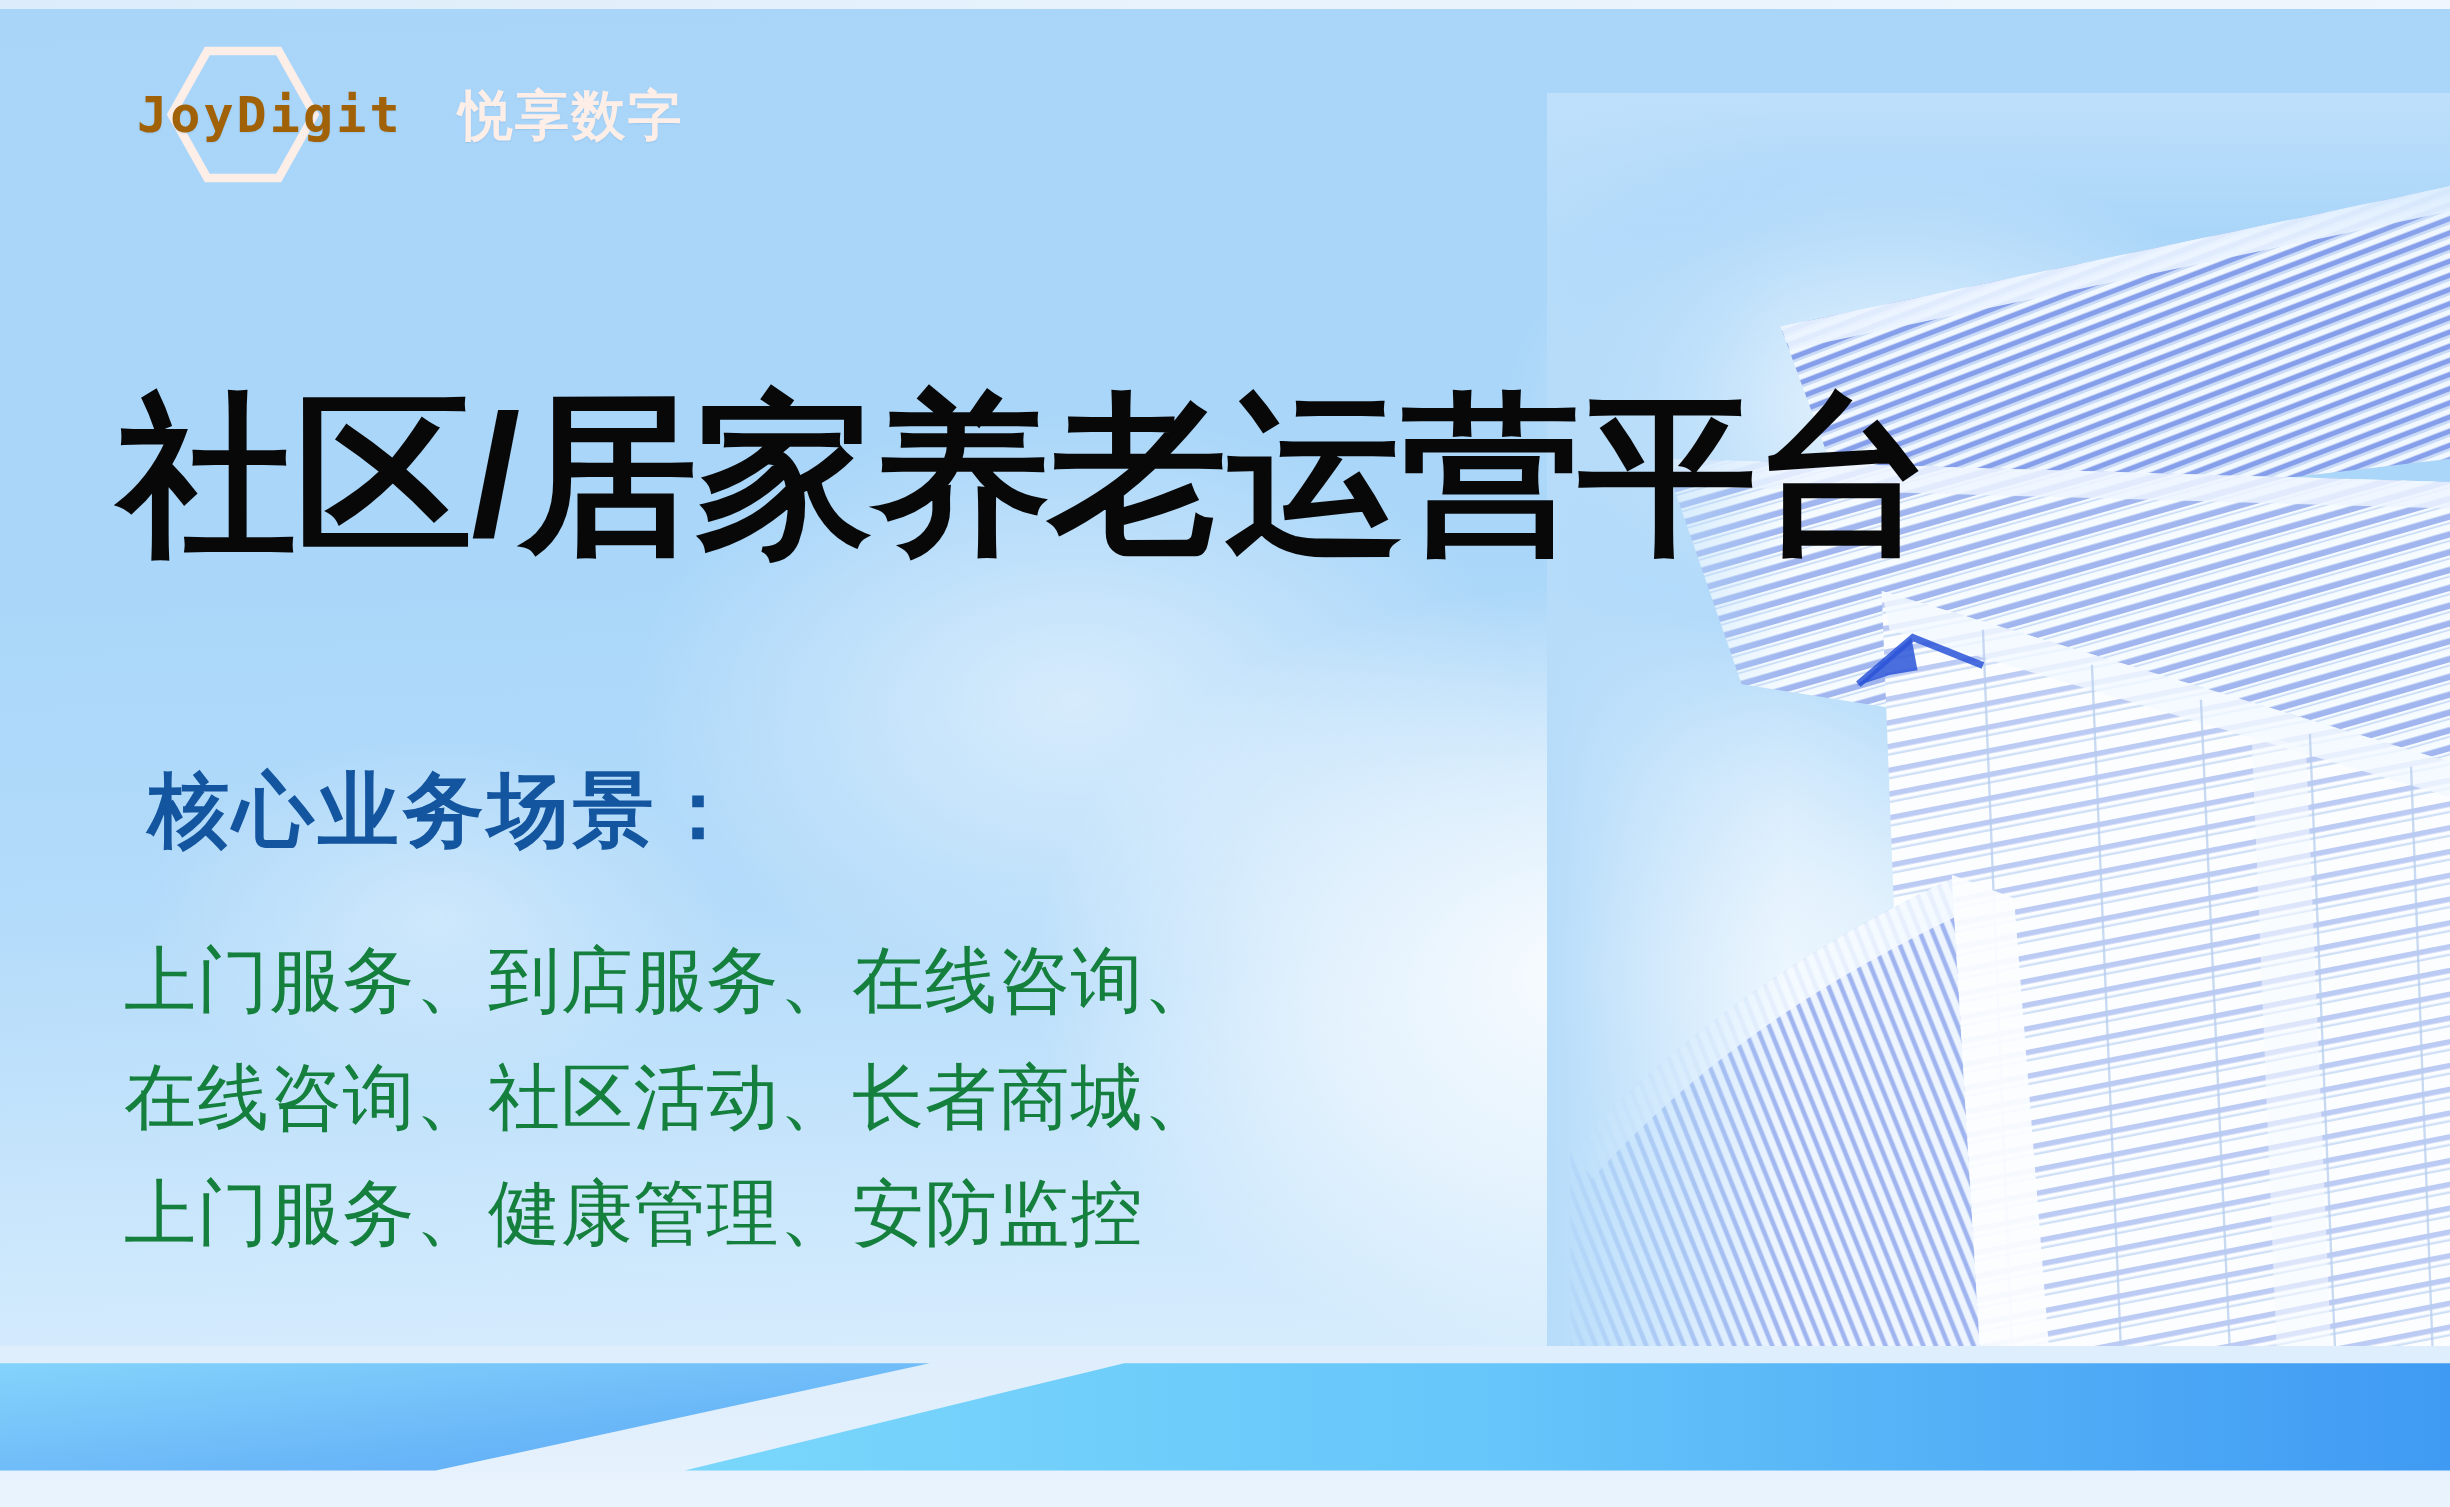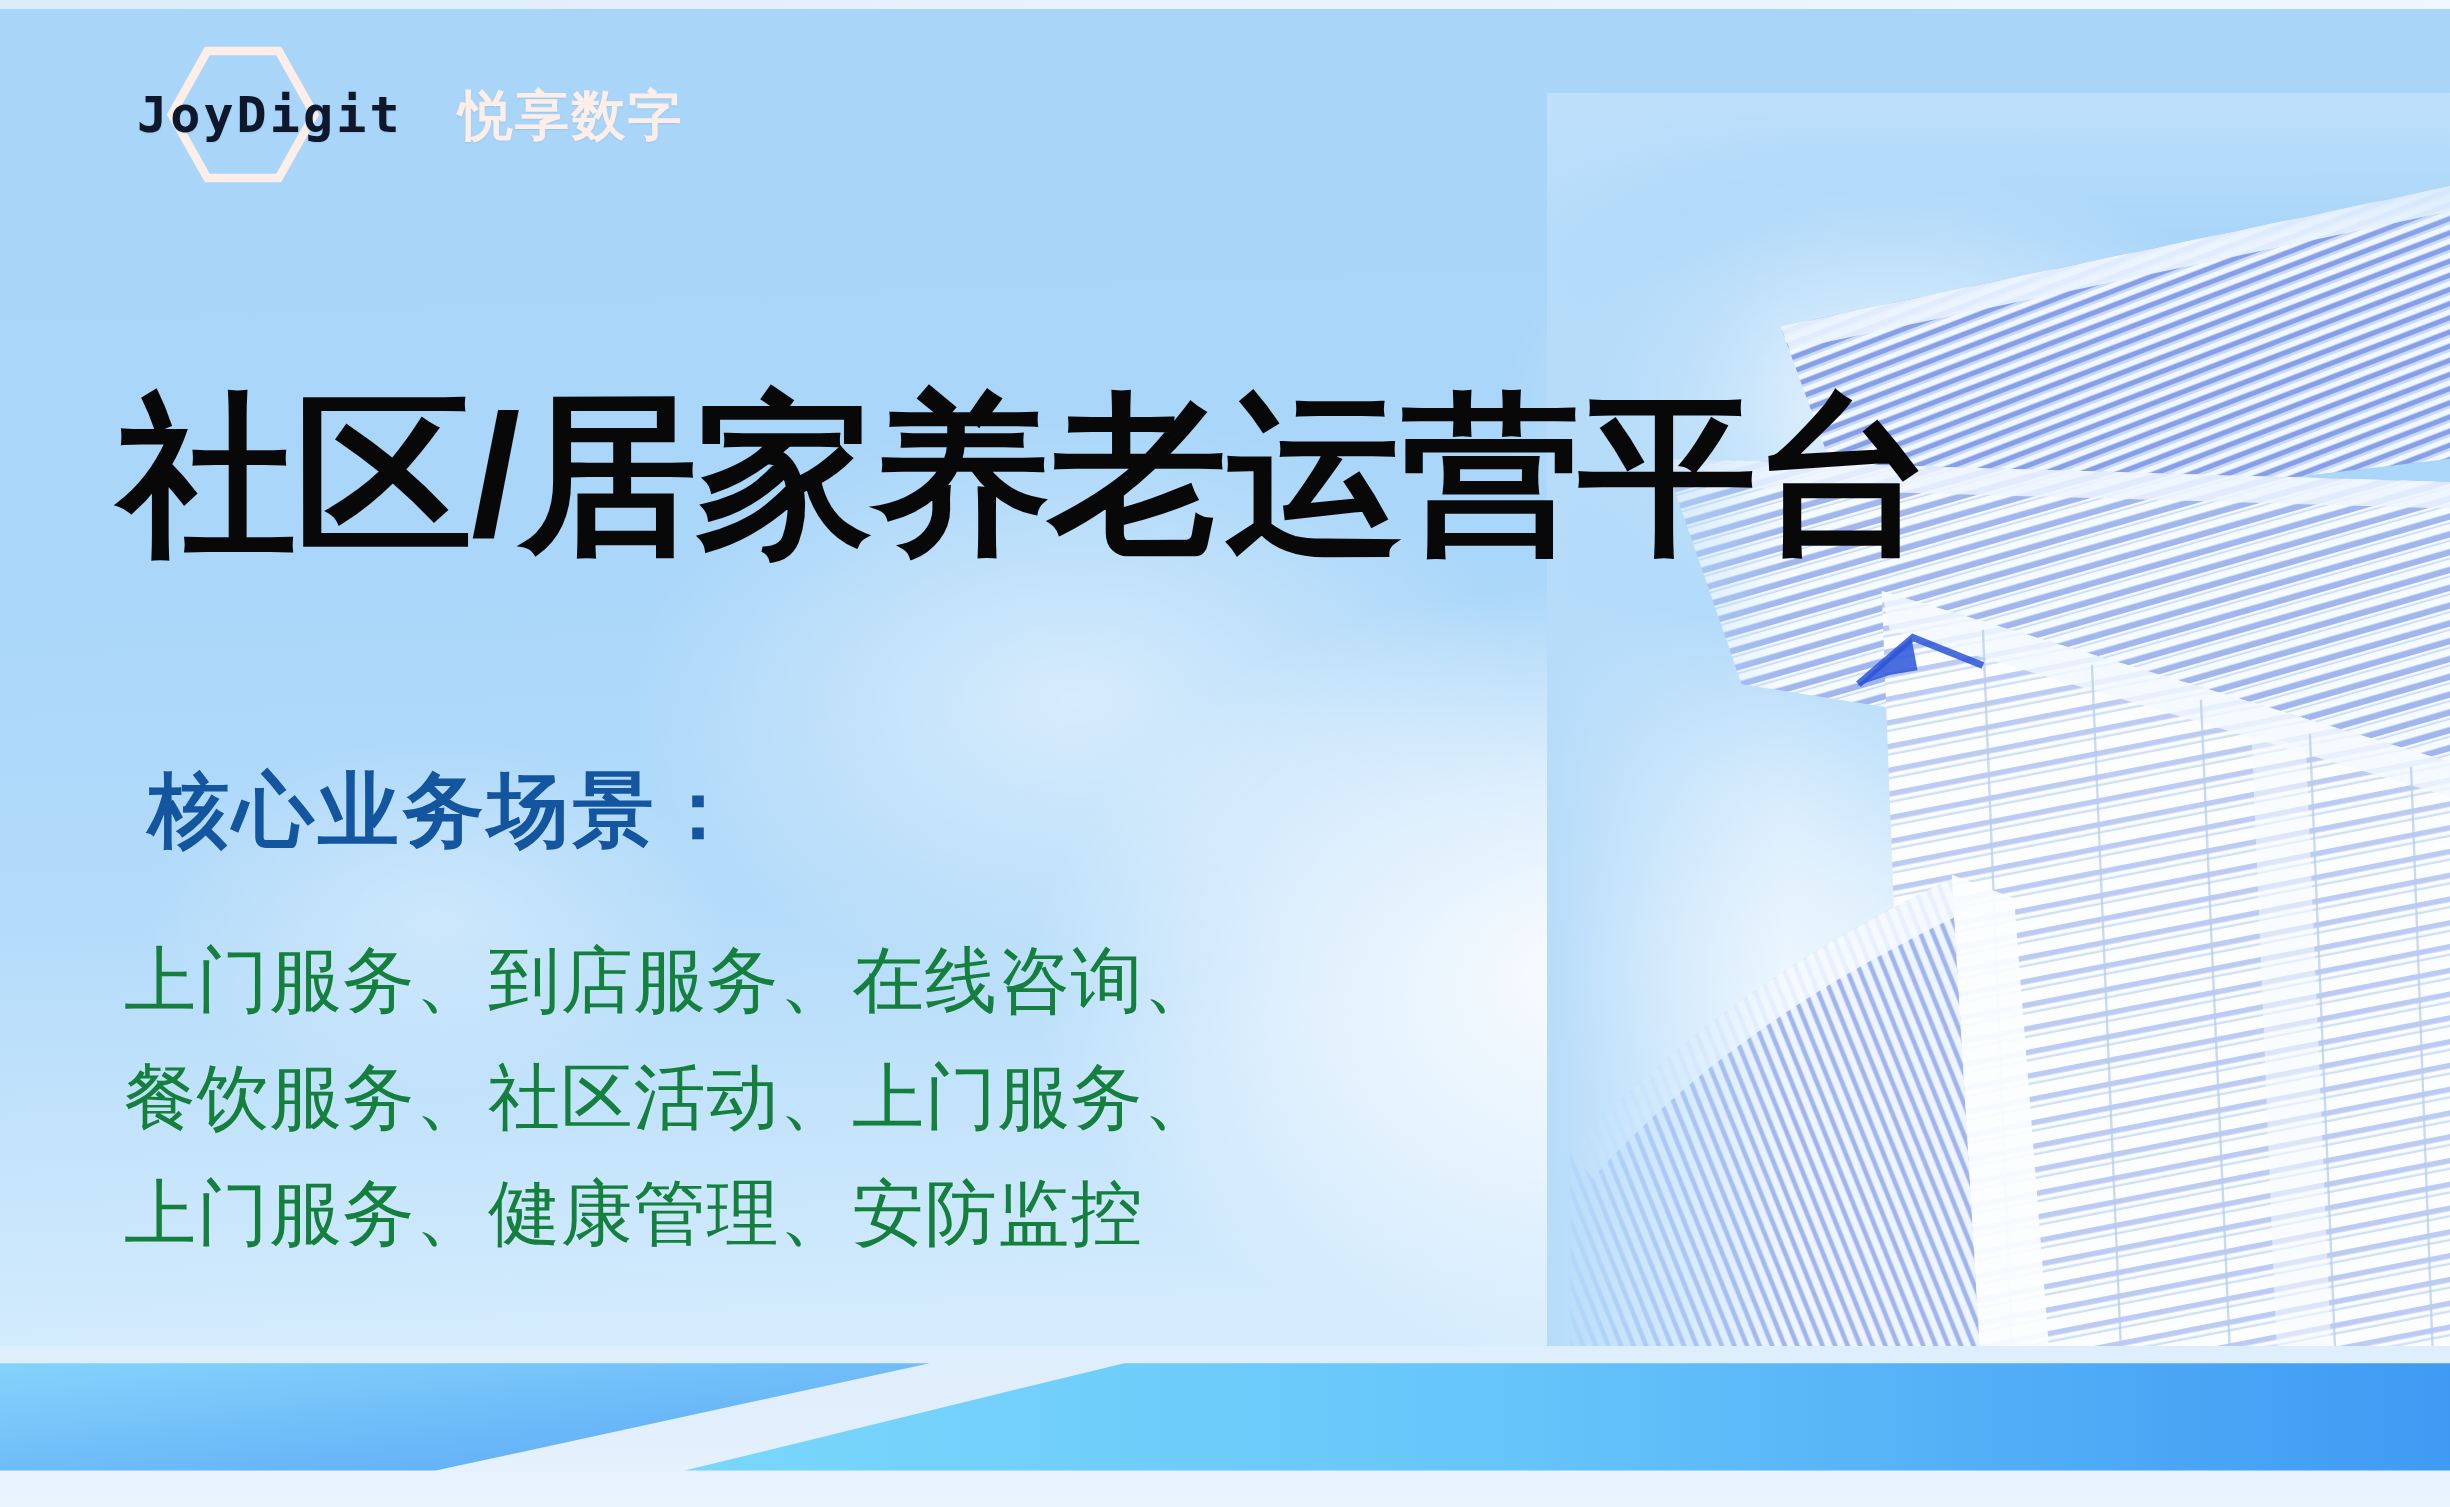--- a/index.html
+++ b/index.html
@@ -44,21 +44,21 @@
   }
   .logo-hex{
     position:absolute;left:30px;top:-26.5px;width:152px;height:137px;
     pointer-events:none;
   }
   .logo-hex svg{display:block;width:100%;height:100%;}
   .logo-word{
     position:relative;z-index:2;
     font-family:"DejaVu Sans Mono","Liberation Mono",monospace;
     font-size:50px;font-weight:700;letter-spacing:3.1px;
-    color:#0f172a;
+    color:#a16207;
     line-height:1;
     text-shadow:0 0.8px 1.6px rgba(120,170,215,.35);
   }
   .logo-cn{
     position:relative;z-index:2;
     font-size:54px;font-weight:700;letter-spacing:2.3px;
     color:#fdeee8;line-height:1;
     text-shadow:0 0.8px 1.6px rgba(120,170,215,.35);
     margin-left:36px;
   }
@@ -202,21 +202,21 @@
     <span class="logo-word">JoyDigit</span>
     <span class="logo-cn">悦享数字</span>
   </div>
 
   <h1 class="headline">社区/居家养老运营平台</h1>
 
   <div class="kicker">核心业务场景：</div>
 
   <div class="scenarios">
     <span class="line">上门服务、到店服务、在线咨询、</span>
-    <span class="line">餐饮服务、社区活动、上门服务、</span>
+    <span class="line">在线咨询、社区活动、长者商城、</span>
     <span class="line">上门服务、健康管理、安防监控</span>
   </div>
 
   <div class="banner">
     <svg viewBox="0 0 3149 208" preserveAspectRatio="none" aria-hidden="true">
       <defs>
         <linearGradient id="bL" x1="0" y1="0" x2="1" y2="1">
           <stop offset="0" stop-color="#84d3fb"></stop>
           <stop offset="1" stop-color="#5aa6f6"></stop>
         </linearGradient>

